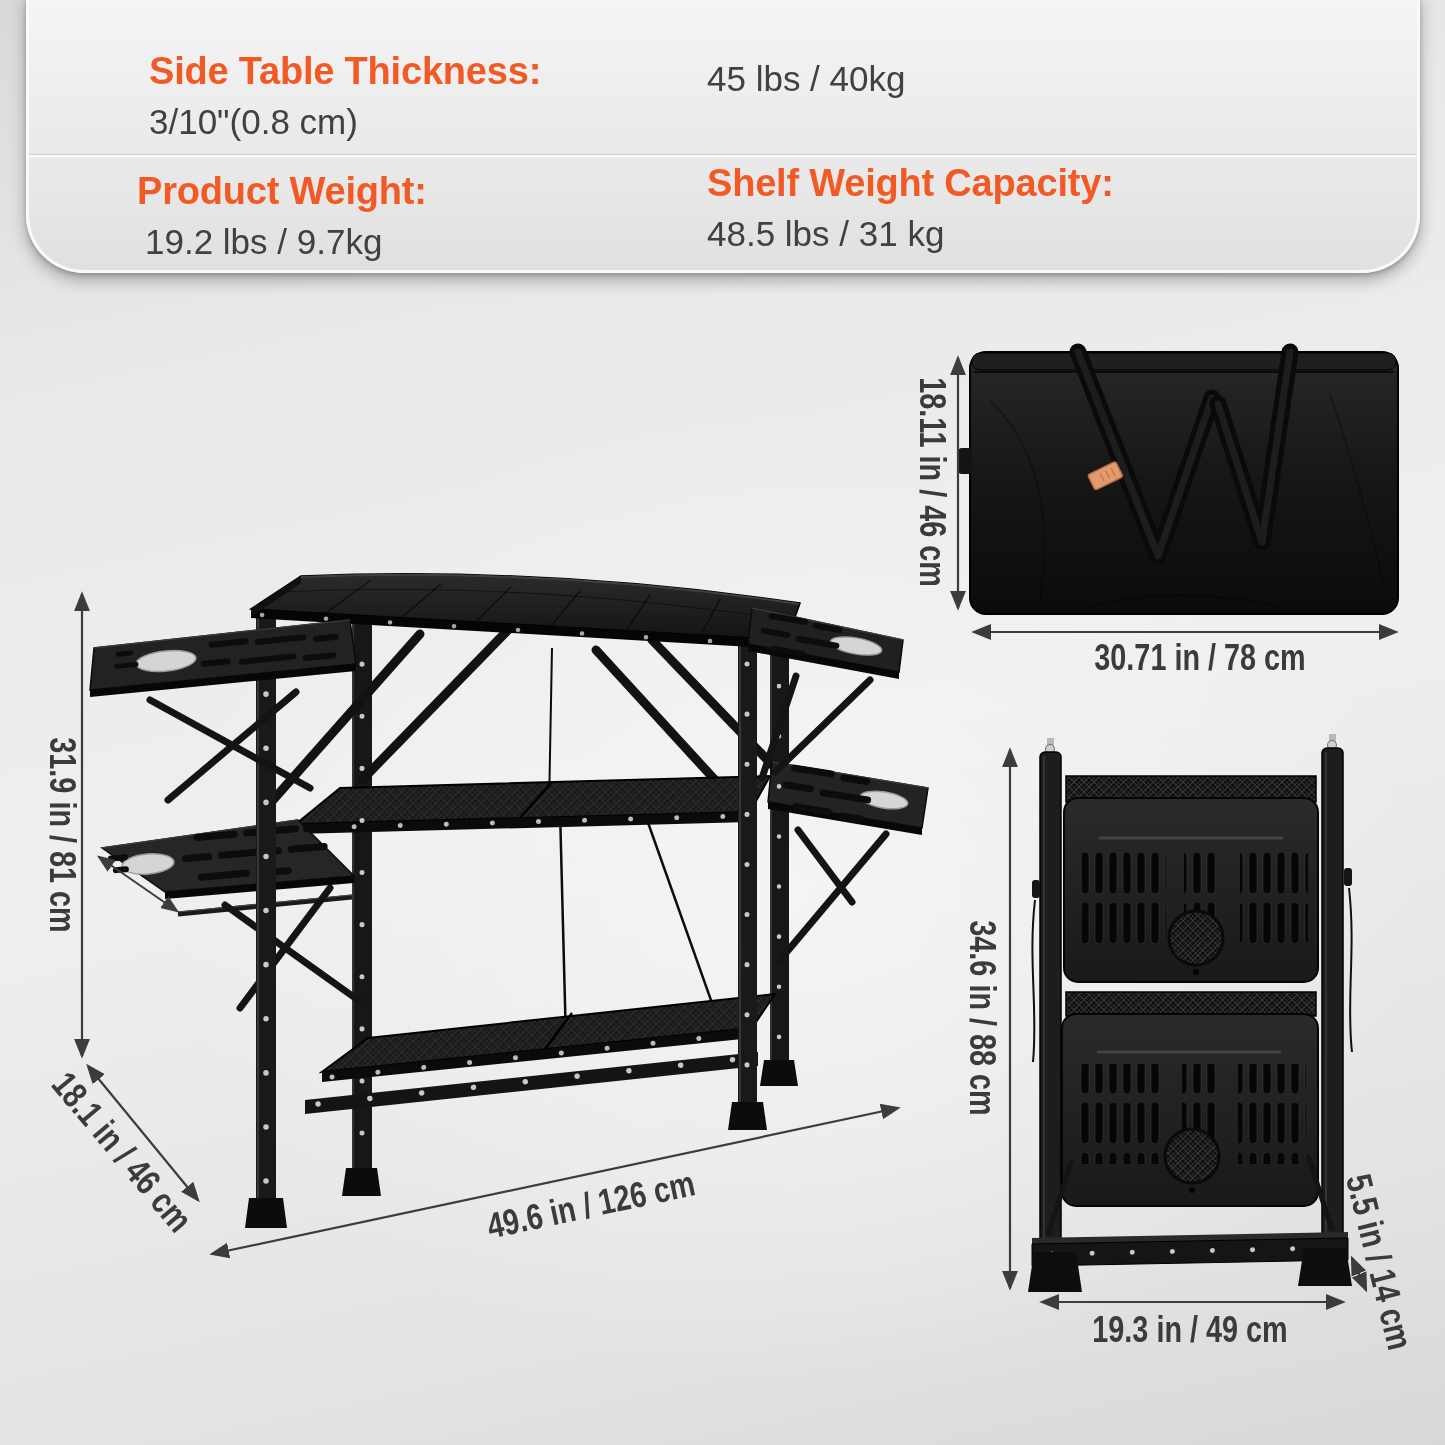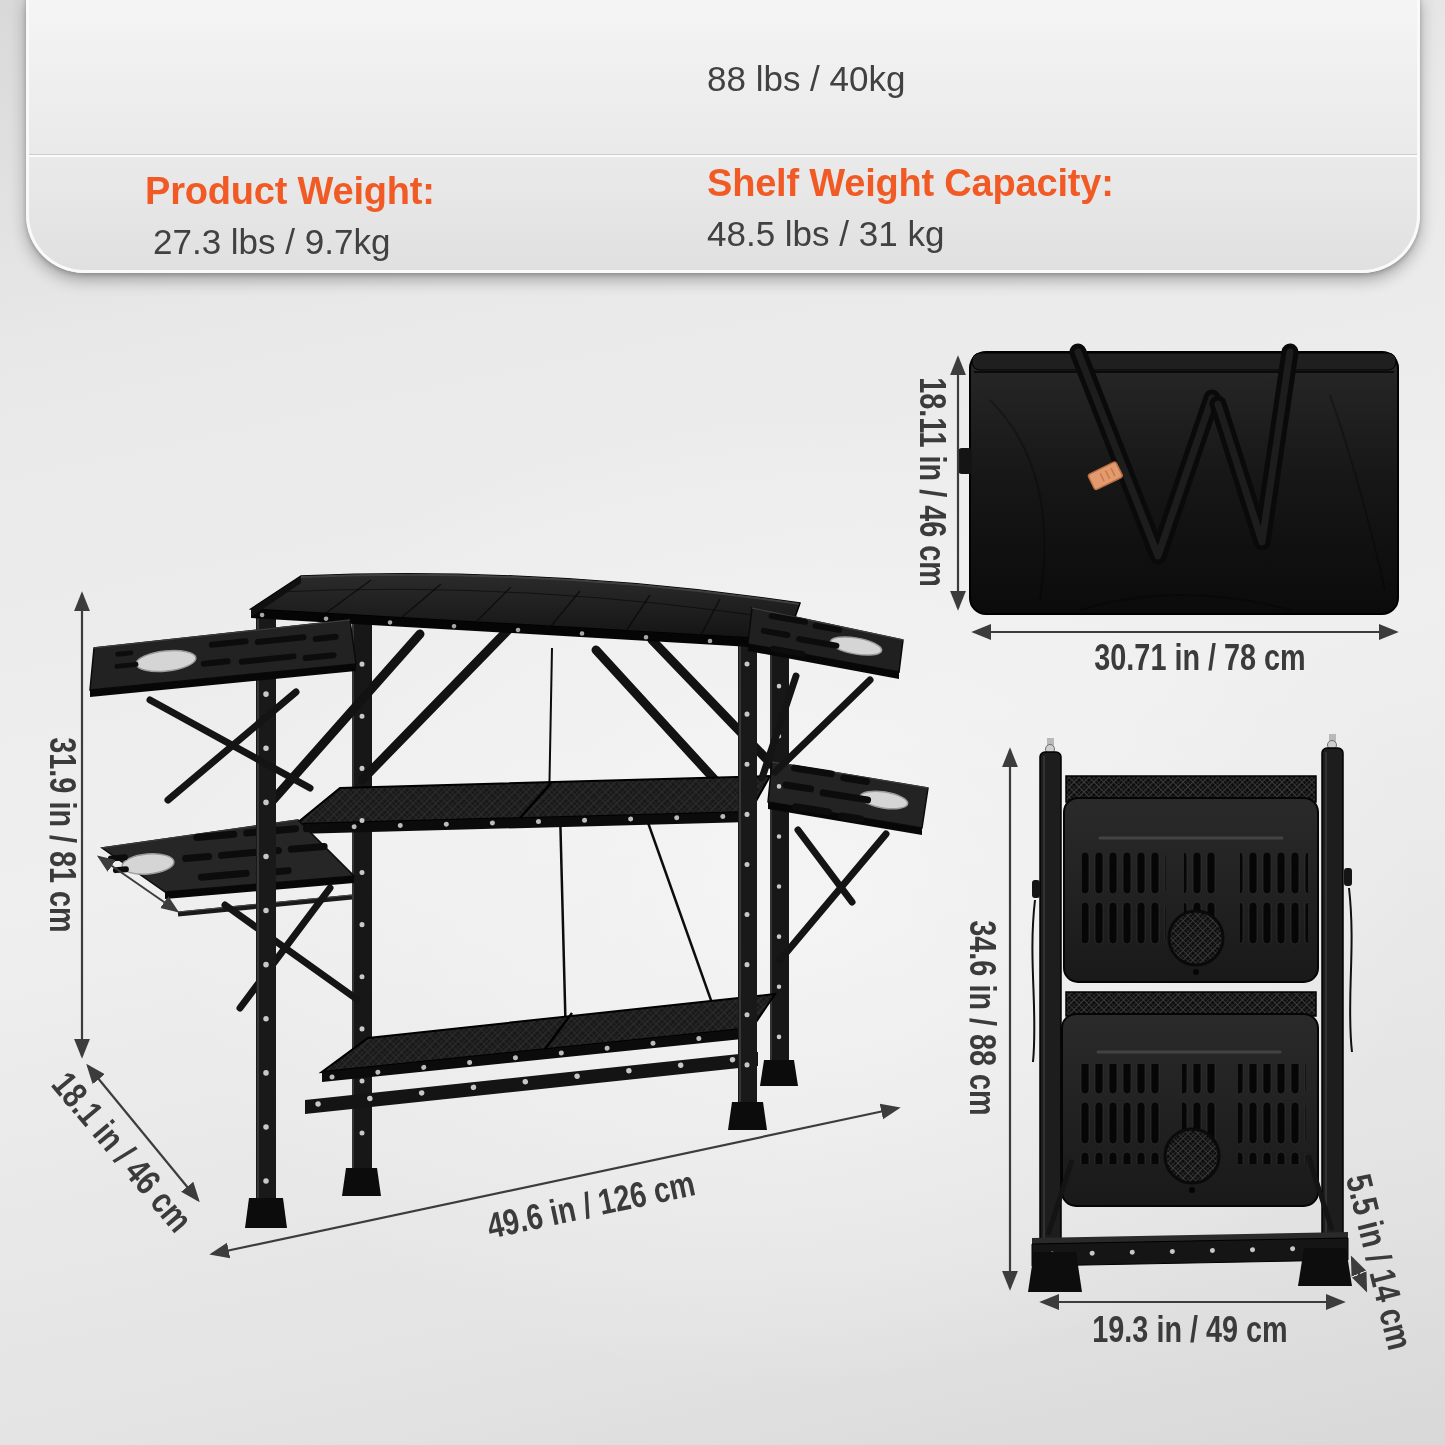--- a/index.html
+++ b/index.html
@@ -24,21 +24,21 @@
   .spec-divider{
     position:absolute;left:0;top:160px;width:100%;height:3px;
     background:linear-gradient(180deg,#c6c6c6 0,#c6c6c6 40%,#ffffff 41%,#ffffff 100%);
     opacity:.85;
   }
   .spec{position:absolute;white-space:nowrap;}
   .spec .label{font-weight:bold;font-size:38px;letter-spacing:-0.2px;}
   .spec .value{font-size:35px;color:#414141;margin-top:9px;}
   .spec-1{left:120px;top:56px;}
   .spec-2{left:678px;top:56px;}
-  .spec-3{left:116px;top:176px;}
+  .spec-3{left:108px;top:176px;}
   .spec-4{left:678px;top:168px;}
   .spec-3 .value{padding-left:8px;}
 
   
   .dim{
     position:absolute;white-space:nowrap;color:#3b3b3b;
     font-weight:bold;font-size:36px;letter-spacing:0px;
   }
   .dim-table-height {left:62px;  top:835px;  transform:translate(-50%,-50%) rotate(90deg)  scaleX(.8);}
   .dim-table-depth  {left:122px; top:1152px; transform:translate(-50%,-50%) rotate(50deg)  scaleX(.8);}
@@ -302,28 +302,32 @@
       <path d="M974 632 L1396 632" marker-start="url(#ah)" marker-end="url(#ah)"></path>
       <path d="M1010 750 L1010 1288" marker-start="url(#ah)" marker-end="url(#ah)"></path>
       <path d="M1042 1302 L1343 1302" marker-start="url(#ah)" marker-end="url(#ah)"></path>
       <path d="M1352 1258 L1366 1290" marker-start="url(#ah)" marker-end="url(#ah)"></path>
     </g>
   </svg>
 
   <div class="spec-card">
     <div class="spec-divider"></div>
 
+    <div class="spec spec-1">
+      <div class="label" style="color:#F15A24;">Side Table Thickness:</div>
+      <div class="value">3/10"(0.8 cm)</div>
+    </div>
 
     <div class="spec spec-2">
-      <div class="value">88 lbs / 40kg</div>
+      <div class="value">45 lbs / 40kg</div>
     </div>
 
     <div class="spec spec-3">
       <div class="label" style="color:#F15A24;">Product Weight:</div>
-      <div class="value">27.3 lbs / 9.7kg</div>
+      <div class="value">19.2 lbs / 9.7kg</div>
     </div>
 
     <div class="spec spec-4">
       <div class="label" style="color:#F15A24;">Shelf Weight Capacity:</div>
       <div class="value">48.5 lbs / 31 kg</div>
     </div>
   </div>
 
   <div class="dim dim-table-height">31.9 in / 81 cm</div>
   <div class="dim dim-table-depth">18.1 in / 46 cm</div>

